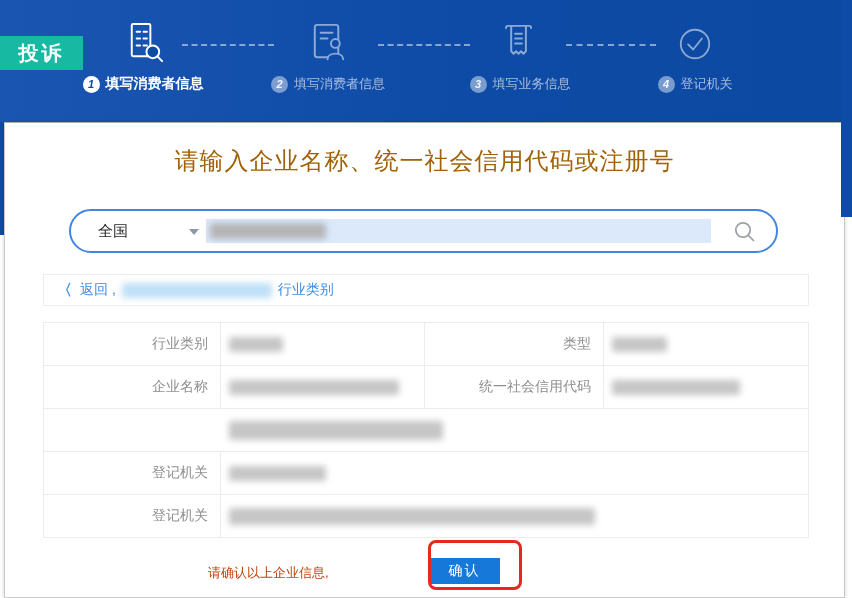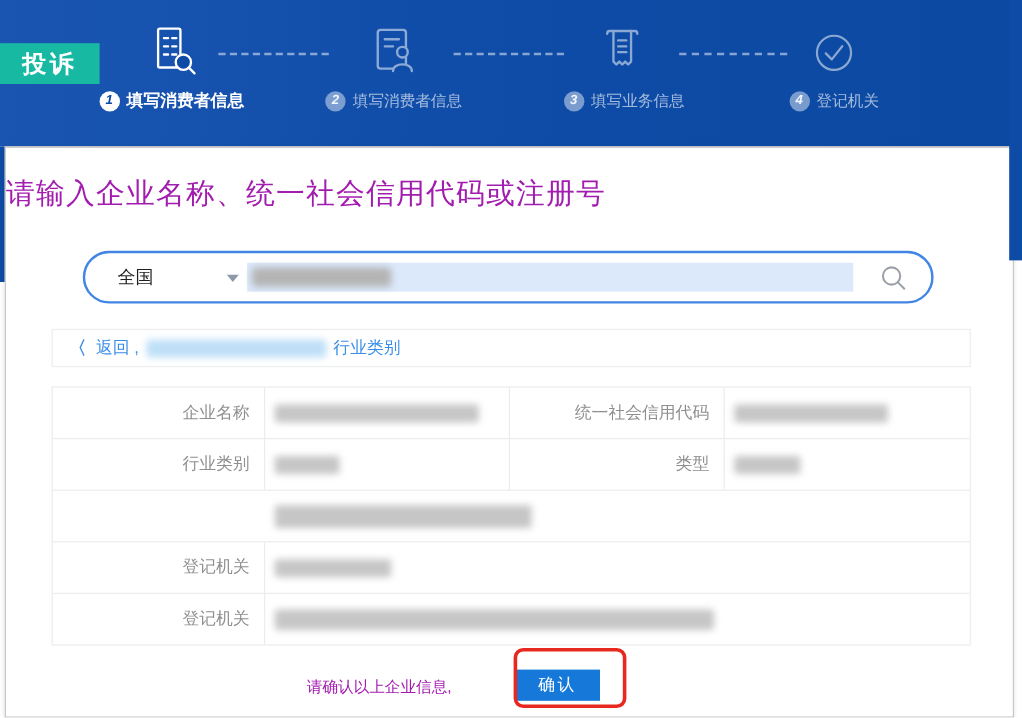--- a/index.html
+++ b/index.html
@@ -42,21 +42,21 @@
   .strip-right { position:absolute; right:0; top:0;     width:11px; height:217px; background:#0d4ba6; z-index:6; }
 
   
   .panel {
     position:absolute; left:4px; top:122px; width:841px; height:476px;
     background:#fff; border:1px solid #c9c9c9; border-top-color:#adadad;
     box-shadow:0 1px 4px rgba(0,0,0,.18); z-index:5;
   }
   .title {
     position:absolute; left:0; top:22px; width:100%;
-    font-size:24px; color:#a21caf; letter-spacing:1px;
+    text-align:center; font-size:24px; color:#a16207; letter-spacing:1px;
   }
 
   
   .search {
     position:absolute; left:64px; top:86px; width:709px; height:44px;
     border:2px solid #4285e4; border-radius:22px; background:#fff;
   }
   .region { position:absolute; left:0; top:0; height:40px; width:133px;
     display:flex; align-items:center; padding-left:27px; font-size:15px; color:#1f1f1f; cursor:pointer; }
   .caret { position:absolute; left:118px; top:18px; width:0; height:0;
@@ -83,22 +83,22 @@
   .lbl  { justify-content:flex-end; padding-right:12px; color:#8f8f8f; font-size:14px; border-right:1px solid #ececec; }
   .val  { padding-left:8px; }
   .val.mid { border-right:1px solid #ececec; }
   .span3 { grid-column:2 / 5; }
   .redact { height:15px; background:#c6c6c6; border-radius:2px; filter:blur(3px); }
   .r1a { width:170px; } .r1b { width:128px; }
   .r2a { width:54px; }  .r2b { width:55px; }
   .r3  { width:214px; height:19px; } .r4 { width:97px; } .r5 { width:366px; height:17px; }
 
   
-  .ctext { position:absolute; left:203px; top:441px; width:216px; text-align:center;
-           color:#a21caf; font-size:13px; }
+  .ctext { position:absolute; left:203px; top:441px; width:216px; text-align:left;
+           color:#c2410c; font-size:13px; }
   .cbtn  { position:absolute; left:424px; top:435px; width:71px; height:26px;
            background:#1678d9; color:#fff; font-size:14px; letter-spacing:2px;
            border:none; display:flex; align-items:center; justify-content:center; cursor:pointer; }
   .redbox { position:absolute; left:423px; top:417px; width:94px; height:50px;
             border:3px solid #e8281e; border-radius:8px; pointer-events:none; }
 </style>
 </head>
 <body>
 
 <div class="header">
@@ -190,40 +190,40 @@
 
   <div class="backbox">
     <span class="chv">〈</span>
     <span>返回 ,</span>
     <span class="blurb"></span>
     <span>行业类别</span>
   </div>
 
   <div class="tbl">
     <div class="trow">
+      <div class="cell lbl">行业类别</div>
+      <div class="cell val mid">
+          <div class="redact r2a"></div>
+        </div>
+      <div class="cell lbl">类型</div>
+      <div class="cell val">
+          <div class="redact r2b"></div>
+        </div>
+    </div>
+    <div class="trow">
       <div class="cell lbl">企业名称</div>
       <div class="cell val mid">
           <div class="redact r1a"></div>
         </div>
       <div class="cell lbl">统一社会信用代码</div>
       <div class="cell val">
           <div class="redact r1b"></div>
         </div>
     </div>
     <div class="trow">
-      <div class="cell lbl">行业类别</div>
-      <div class="cell val mid">
-          <div class="redact r2a"></div>
-        </div>
-      <div class="cell lbl">类型</div>
-      <div class="cell val">
-          <div class="redact r2b"></div>
-        </div>
-    </div>
-    <div class="trow">
       <div class="cell val span3">
           <div class="redact r3"></div>
         </div>
     </div>
     <div class="trow">
       <div class="cell lbl">登记机关</div>
       <div class="cell val span3">
           <div class="redact r4"></div>
         </div>
     </div>

